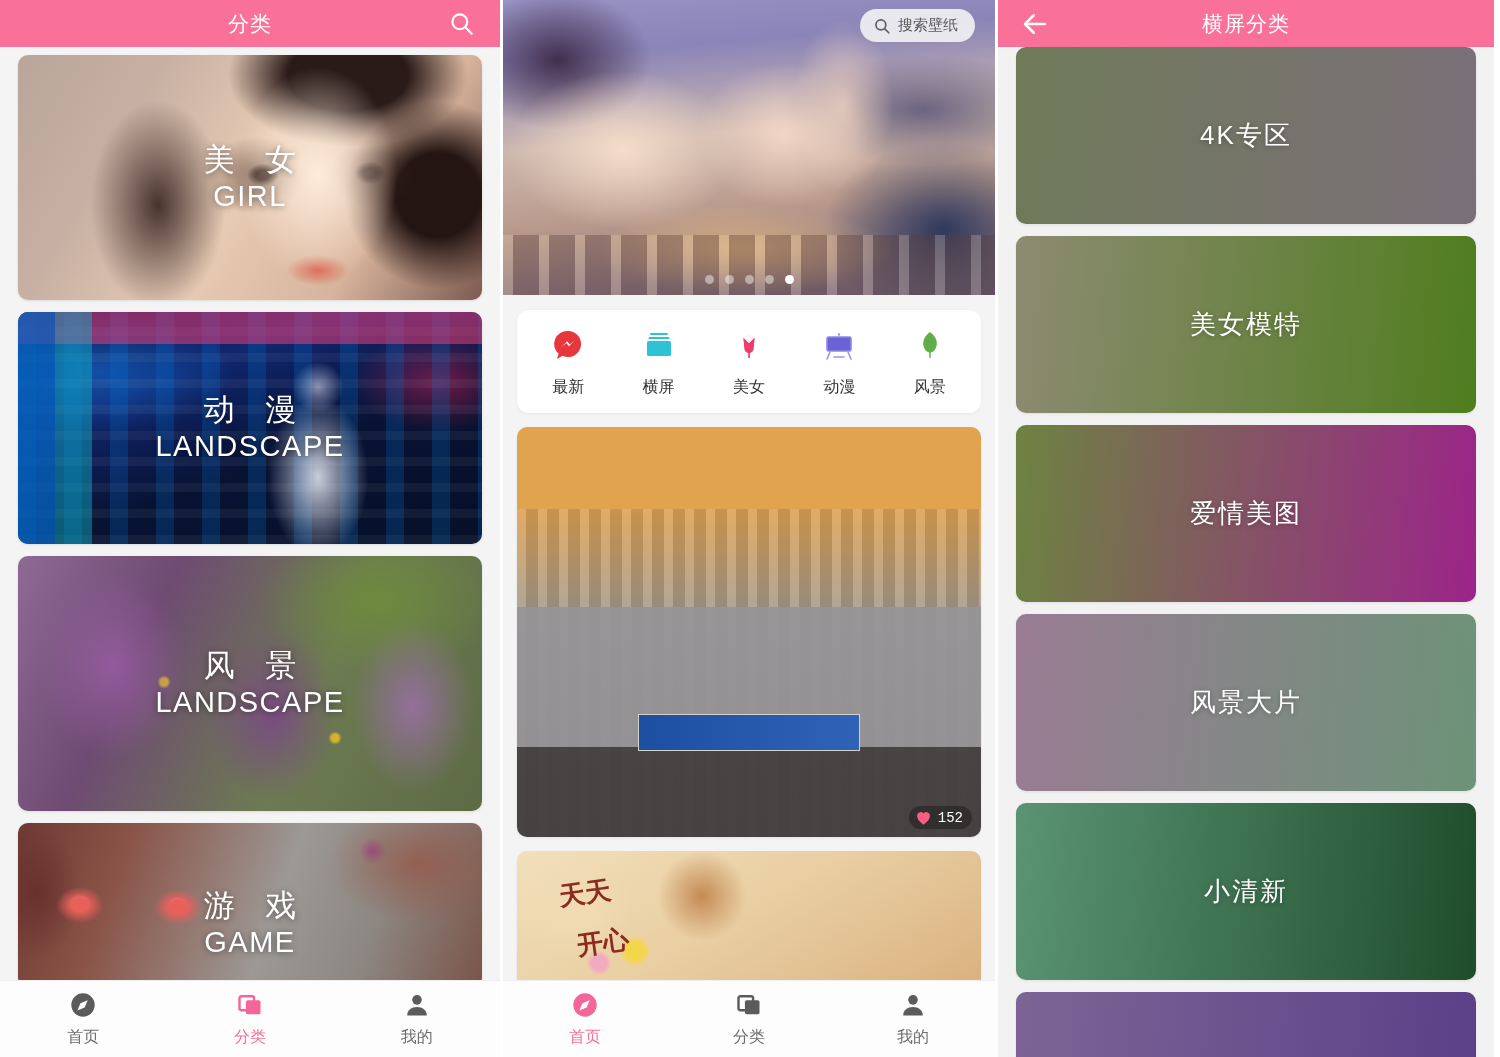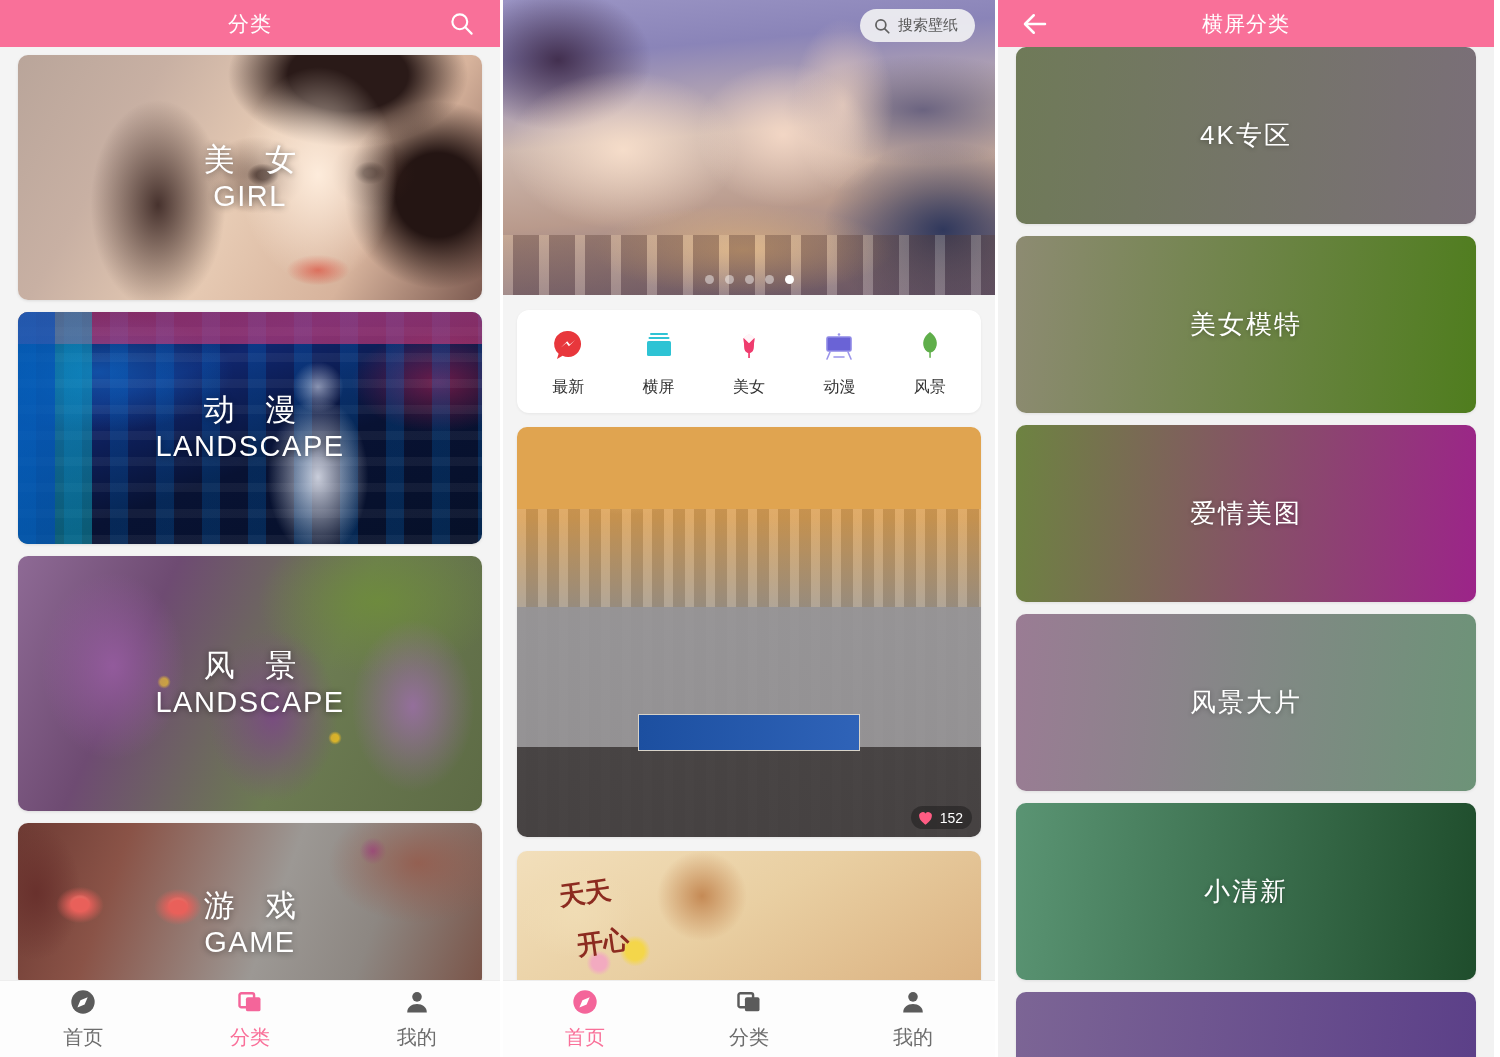--- a/index.html
+++ b/index.html
@@ -124,21 +124,21 @@
   .dot.active { background:#ffffff; }
 
   .quickbar {
     margin:15px 14px 0 14px; background:#ffffff; border-radius:12px;
     padding:17px 6px 15px 6px; display:flex; box-shadow:0 1px 3px rgba(0,0,0,.06);
   }
   .qitem { flex:1; display:flex; flex-direction:column; align-items:center; gap:12px; }
   .qicon { width:38px; height:38px; display:flex; align-items:center; justify-content:center; }
   .qlabel { font-size:16px; color:#333; }
 
-  .grid { margin:14px 14px 0 14px; display:flex; gap:20px; }
+  .grid { margin:14px 14px 0 14px; display:flex; gap:20px;font-family:Liberation Mono, monospace; }
   .gcol { flex:1; display:flex; flex-direction:column; gap:14px; }
   .gcard { position:relative; border-radius:10px; overflow:hidden; box-shadow:0 1px 3px rgba(0,0,0,.08); }
   .like {
     position:absolute; right:9px; bottom:8px;
     background:rgba(0,0,0,.30); border-radius:13px; padding:2px 9px 2px 5px;
     display:flex; align-items:center; gap:5px;
   }
   .like .n { color:#fff; font-size:14px; }
   .bg-city {
     background:
@@ -193,21 +193,21 @@
   .gcard3 .lab { color:#fff; font-size:26px; letter-spacing:2px; text-shadow:0 1px 5px rgba(0,0,0,.3); }
 
   
   .tabbar {
     position:absolute; left:0; bottom:0; width:100%; height:77px;
     background:#fdfdfd; border-top:1px solid #eeeeee;
     display:flex; align-items:center;
   }
   .tab { flex:1; display:flex; flex-direction:column; align-items:center; gap:7px; }
   .tab .ti { width:30px; height:30px; display:flex; align-items:center; justify-content:center; }
-  .tab .tl { font-size:20px; color:#6d6d6d; }
+  .tab .tl { font-size:16px; color:#6d6d6d; }
   .tab.active .tl { color:#f97099; }
 </style>
 </head>
 <body>
 
 <div class="screens">
 
   <div class="phone p1">
     <div class="hdr">
       <div class="hdr-title">分类</div>

